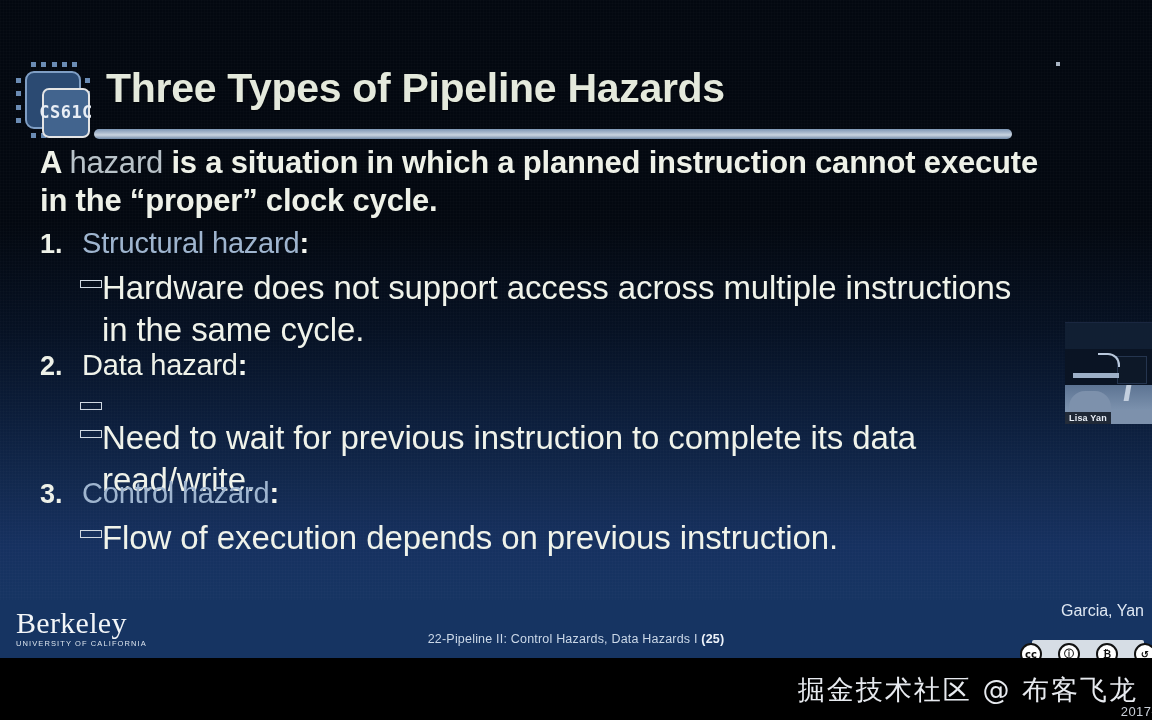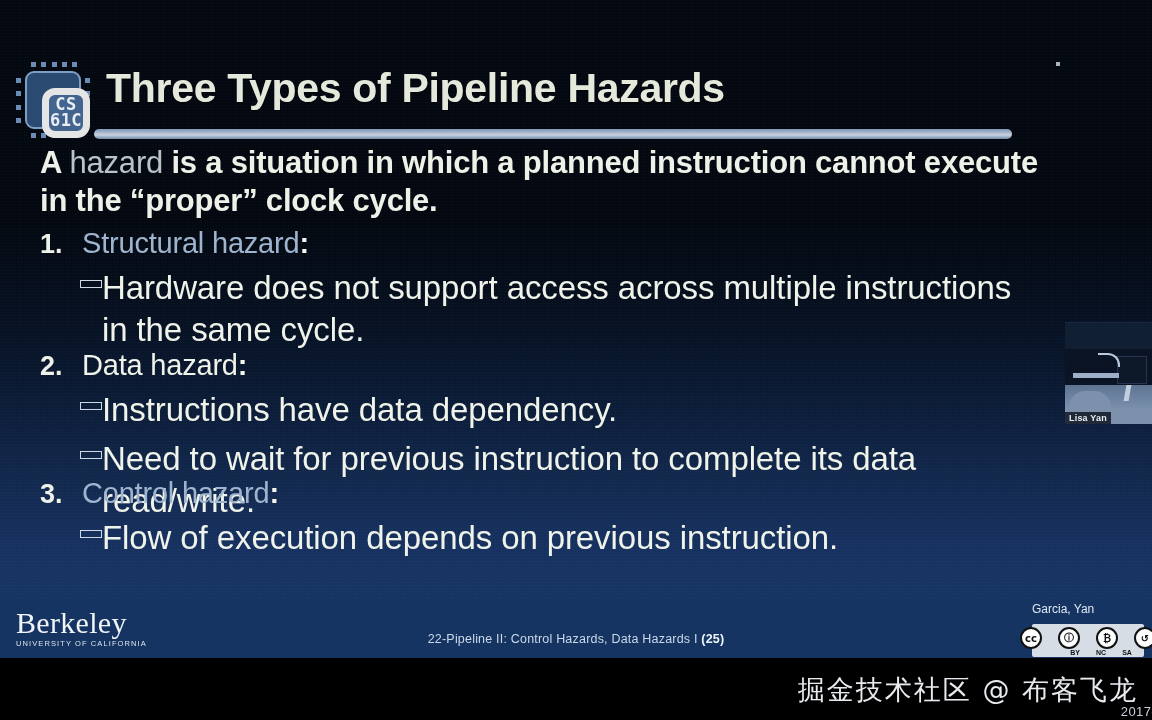--- a/index.html
+++ b/index.html
@@ -28,23 +28,23 @@
 
   
   #logo { position:absolute; left:14px; top:60px; width:78px; height:80px; }
   .chip-outer {
     position:absolute; left:11px; top:11px; width:56px; height:58px;
     border:2px solid #7f9ec4; border-radius:9px;
     background:#2b4a72;
   }
   .chip-inner {
     position:absolute; left:15px; top:15px; width:48px; height:50px;
-    border:7px solid #e5e5e5; border-radius:13px;
+    border:2px solid #e5e5e5; border-radius:7px;
     background:#42648e;
-    display:flex; flex-direction:column; align-items:center; justify-content:center;
+    display:flex; flex-direction:row; align-items:center; justify-content:center;
     line-height:.92;
   }
   .chip-inner span {
     font-family:"DejaVu Sans Mono", monospace;
     font-size:17px; font-weight:bold; color:#e9eef5; letter-spacing:.5px;
   }
   .pins { position:absolute; display:flex; }
   .pins.top  { left:17px; top:2px;  width:46px; justify-content:space-between; }
   .pins.bot  { left:17px; bottom:2px; width:46px; justify-content:space-between; }
   .pins.lft  { left:2px;  top:18px;  height:45px; flex-direction:column; justify-content:space-between; }
@@ -113,21 +113,21 @@
     letter-spacing:1.1px; margin-top:1px;
   }
   #foot-center {
     position:absolute; left:0; top:0; width:1152px; text-align:center;
     padding-top:32px; font-size:12.5px; color:#cbd8e8; letter-spacing:.2px;
   }
   #foot-center b { color:#eef3fa; }
 
   
   #cc { position:absolute; right:8px; top:2px; width:112px; }
-  #cc-authors { font-size:12px; color:#dfe8f3; text-align:left; margin-bottom:8px; }
+  #cc-authors { font-size:16px; color:#dfe8f3; text-align:right; margin-bottom:20px; }
   #cc-badge {
     background:#d6dde5; border-radius:2px; padding:3px 4px 1px;
     display:flex; flex-direction:column; align-items:center;
   }
   #cc-icons { display:flex; gap:16px; }
   .cc-c {
     width:22px; height:22px; border-radius:50%;
     border:2px solid #111; background:#fff;
     display:flex; align-items:center; justify-content:center;
     font-size:10px; font-weight:bold; color:#111;
@@ -264,21 +264,20 @@
       </div>
     </div>
 
     <div class="item" id="item2">
       <div class="item-head">
         <div class="num">2.</div>
         <div class="head-txt"><span class="t-plain">Data hazard</span><span class="t-colon">:</span></div>
       </div>
       <div class="sub">
         <div class="sqbullet"></div>
-        <div class="sub-txt">Instructions have data dependency.</div>
       </div>
       <div class="sub">
         <div class="sqbullet"></div>
         <div class="sub-txt">Need to wait for previous instruction to complete its data read/write.</div>
       </div>
     </div>
 
     <div class="item" id="item3">
       <div class="item-head">
         <div class="num">3.</div>

